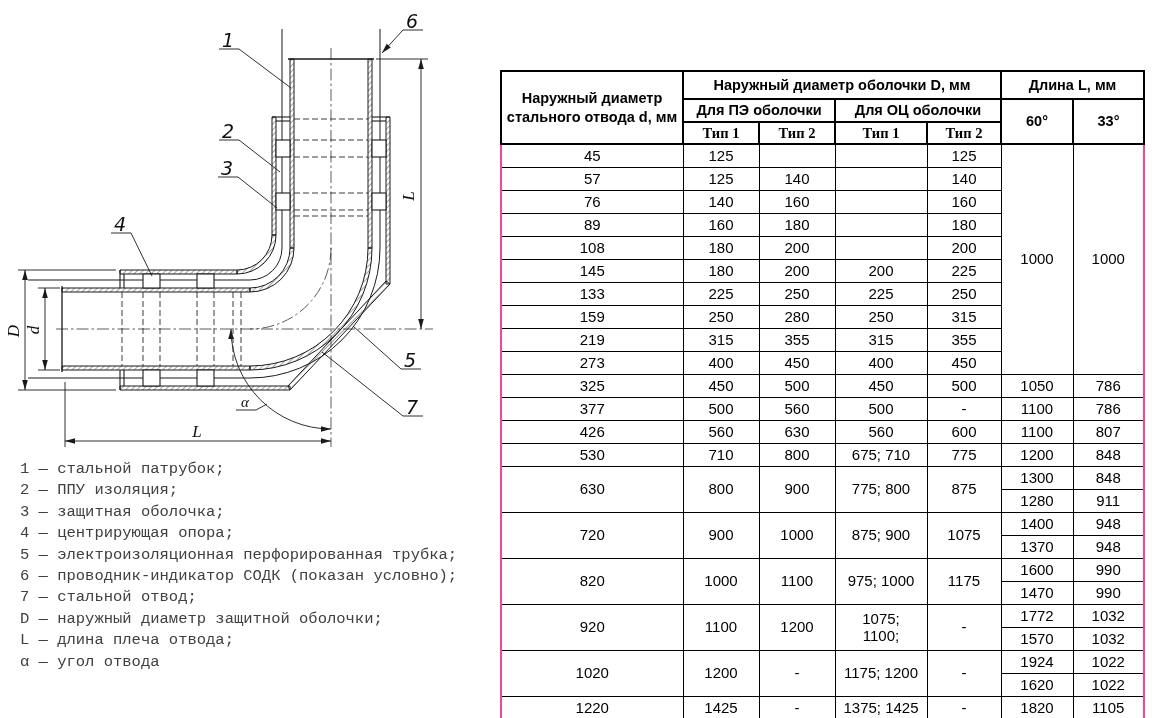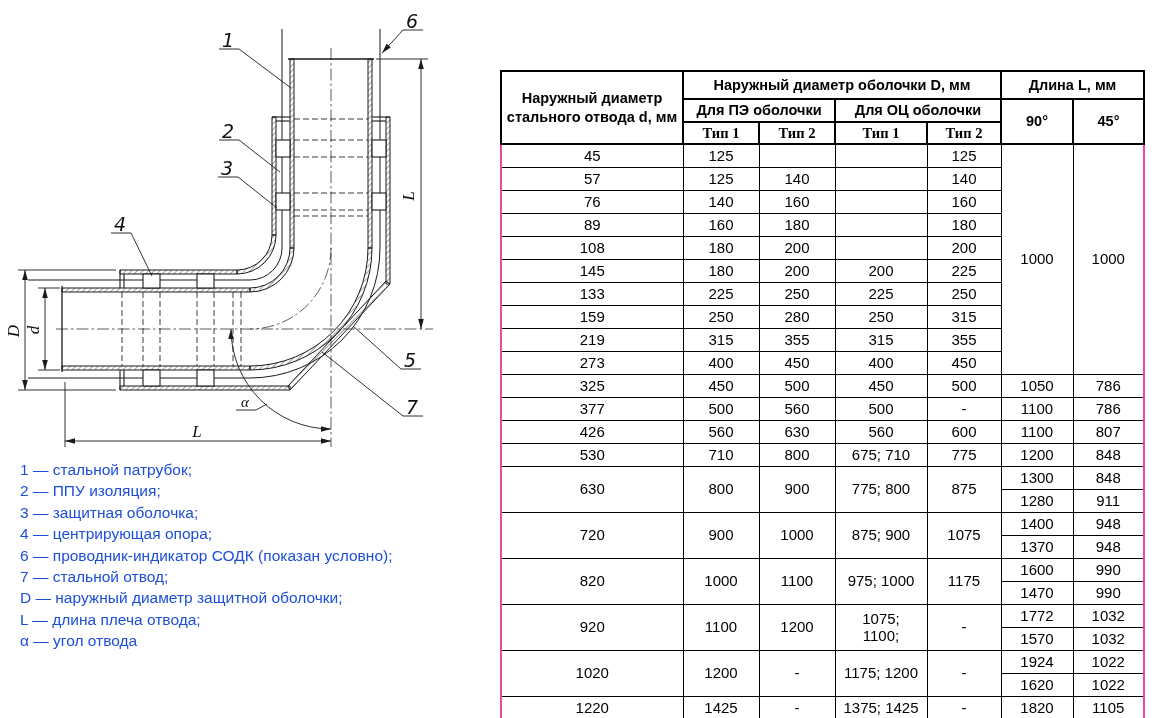--- a/index.html
+++ b/index.html
@@ -5,21 +5,21 @@
   html,body{margin:0;padding:0;background:#fff;}
   body{width:1164px;height:718px;position:relative;overflow:hidden;
        font-family:"Liberation Sans",sans-serif;color:#000;}
   .stage{position:absolute;inset:0;background:#fff;}
 
   
   .draw{position:absolute;left:0;top:0;}
 
   
   .legend{position:absolute;left:20px;top:459px;width:478px;
-          font-size:15.5px;line-height:21.4px;color:#1d4ed8;}
+          font-size:15.5px;line-height:21.4px;color:#404040;font-family:Liberation Mono, monospace;}
   .legend div{white-space:nowrap;}
 
   
   .tablewrap{position:absolute;left:500px;top:22px;}
   table.tbl{border-collapse:collapse;table-layout:fixed;width:643px;
             border:2px solid #ec4899;margin-top:48px;}
   table.tbl td{border:1px solid #000;text-align:center;vertical-align:middle;
             font-family:"Liberation Sans",sans-serif;font-size:15px;
             padding:0 1px;height:22px;line-height:1.12;white-space:pre-line;
             overflow:hidden;}
@@ -170,20 +170,21 @@
     <text class="dim" transform="translate(414,196) rotate(-90)">L</text>
     <text class="dim" x="197" y="437">L</text>
     <text class="alpha" x="245" y="407">α</text>
   </svg>
 
   <div class="legend">
     <div>1 — стальной патрубок;</div>
     <div>2 — ППУ изоляция;</div>
     <div>3 — защитная оболочка;</div>
     <div>4 — центрирующая опора;</div>
+    <div>5 — электроизоляционная перфорированная трубка;</div>
     <div>6 — проводник-индикатор СОДК (показан условно);</div>
     <div>7 — стальной отвод;</div>
     <div>D — наружный диаметр защитной оболочки;</div>
     <div>L — длина плеча отвода;</div>
     <div>α — угол отвода</div>
   </div>
 
   <div class="tablewrap">
     <table class="tbl">
       <colgroup>
@@ -198,22 +199,22 @@
       <thead>
           <tr>
             <td rowspan="3" class="h">Наружный диаметр
 стального отвода d, мм</td>
             <td colspan="4" class="h">Наружный диаметр оболочки D, мм</td>
             <td colspan="2" class="h">Длина L, мм</td>
           </tr>
           <tr>
             <td colspan="2" class="h">Для ПЭ оболочки</td>
             <td colspan="2" class="h">Для ОЦ оболочки</td>
-            <td rowspan="2" class="h">90°</td>
-            <td rowspan="2" class="h">45°</td>
+            <td rowspan="2" class="h">60°</td>
+            <td rowspan="2" class="h">33°</td>
           </tr>
           <tr>
             <td class="h">Тип 1</td>
             <td class="h">Тип 2</td>
             <td class="h">Тип 1</td>
             <td class="h">Тип 2</td>
           </tr>
         </thead>
       <tbody>
           <tr>

